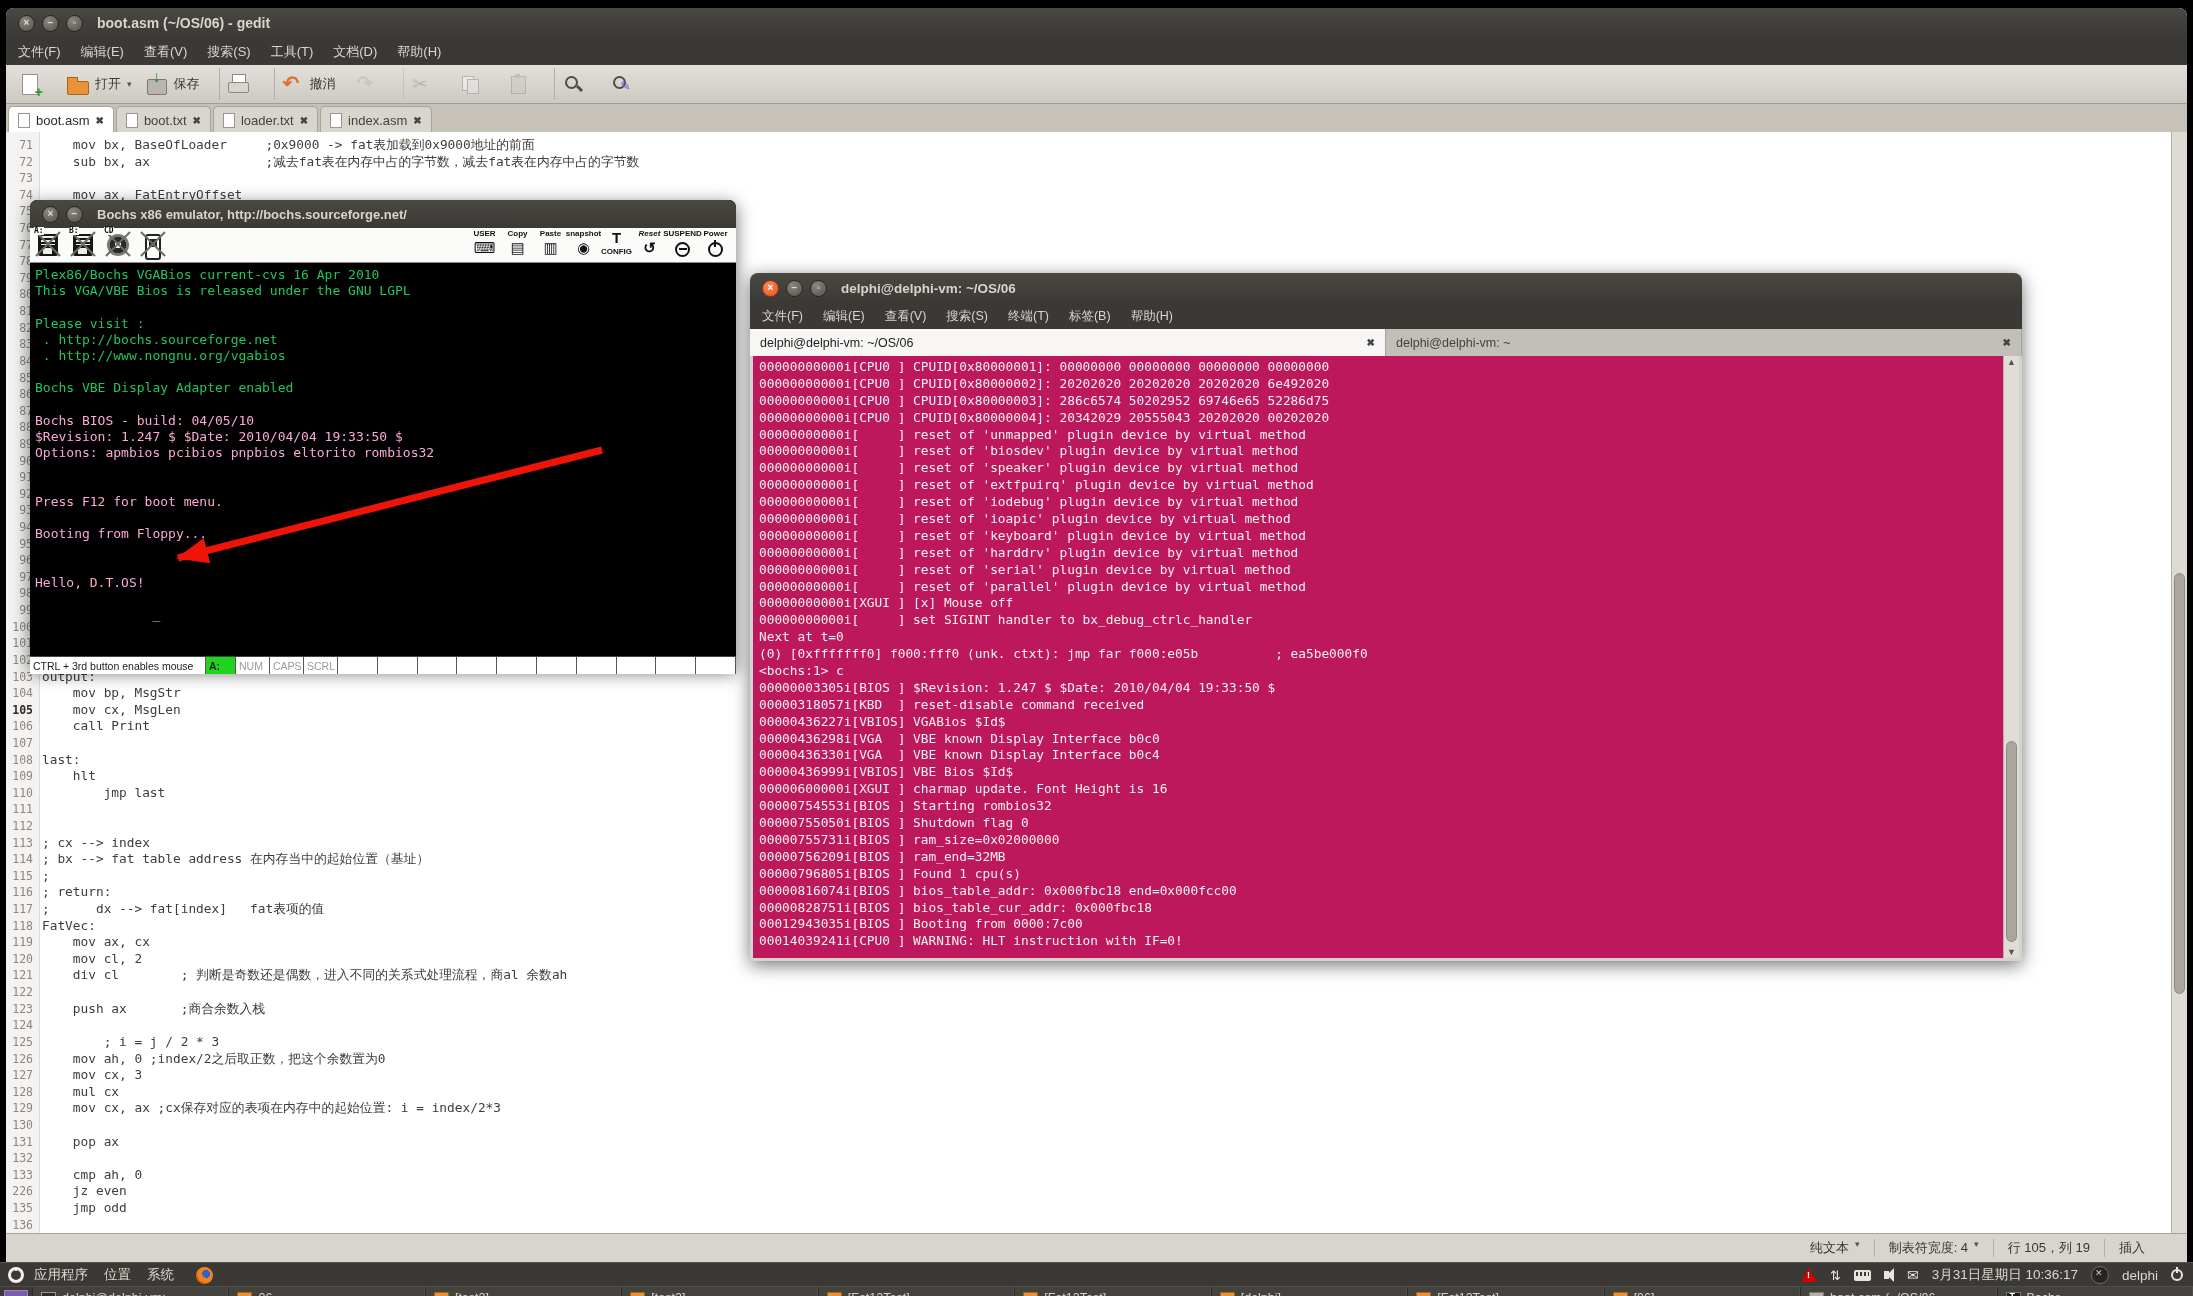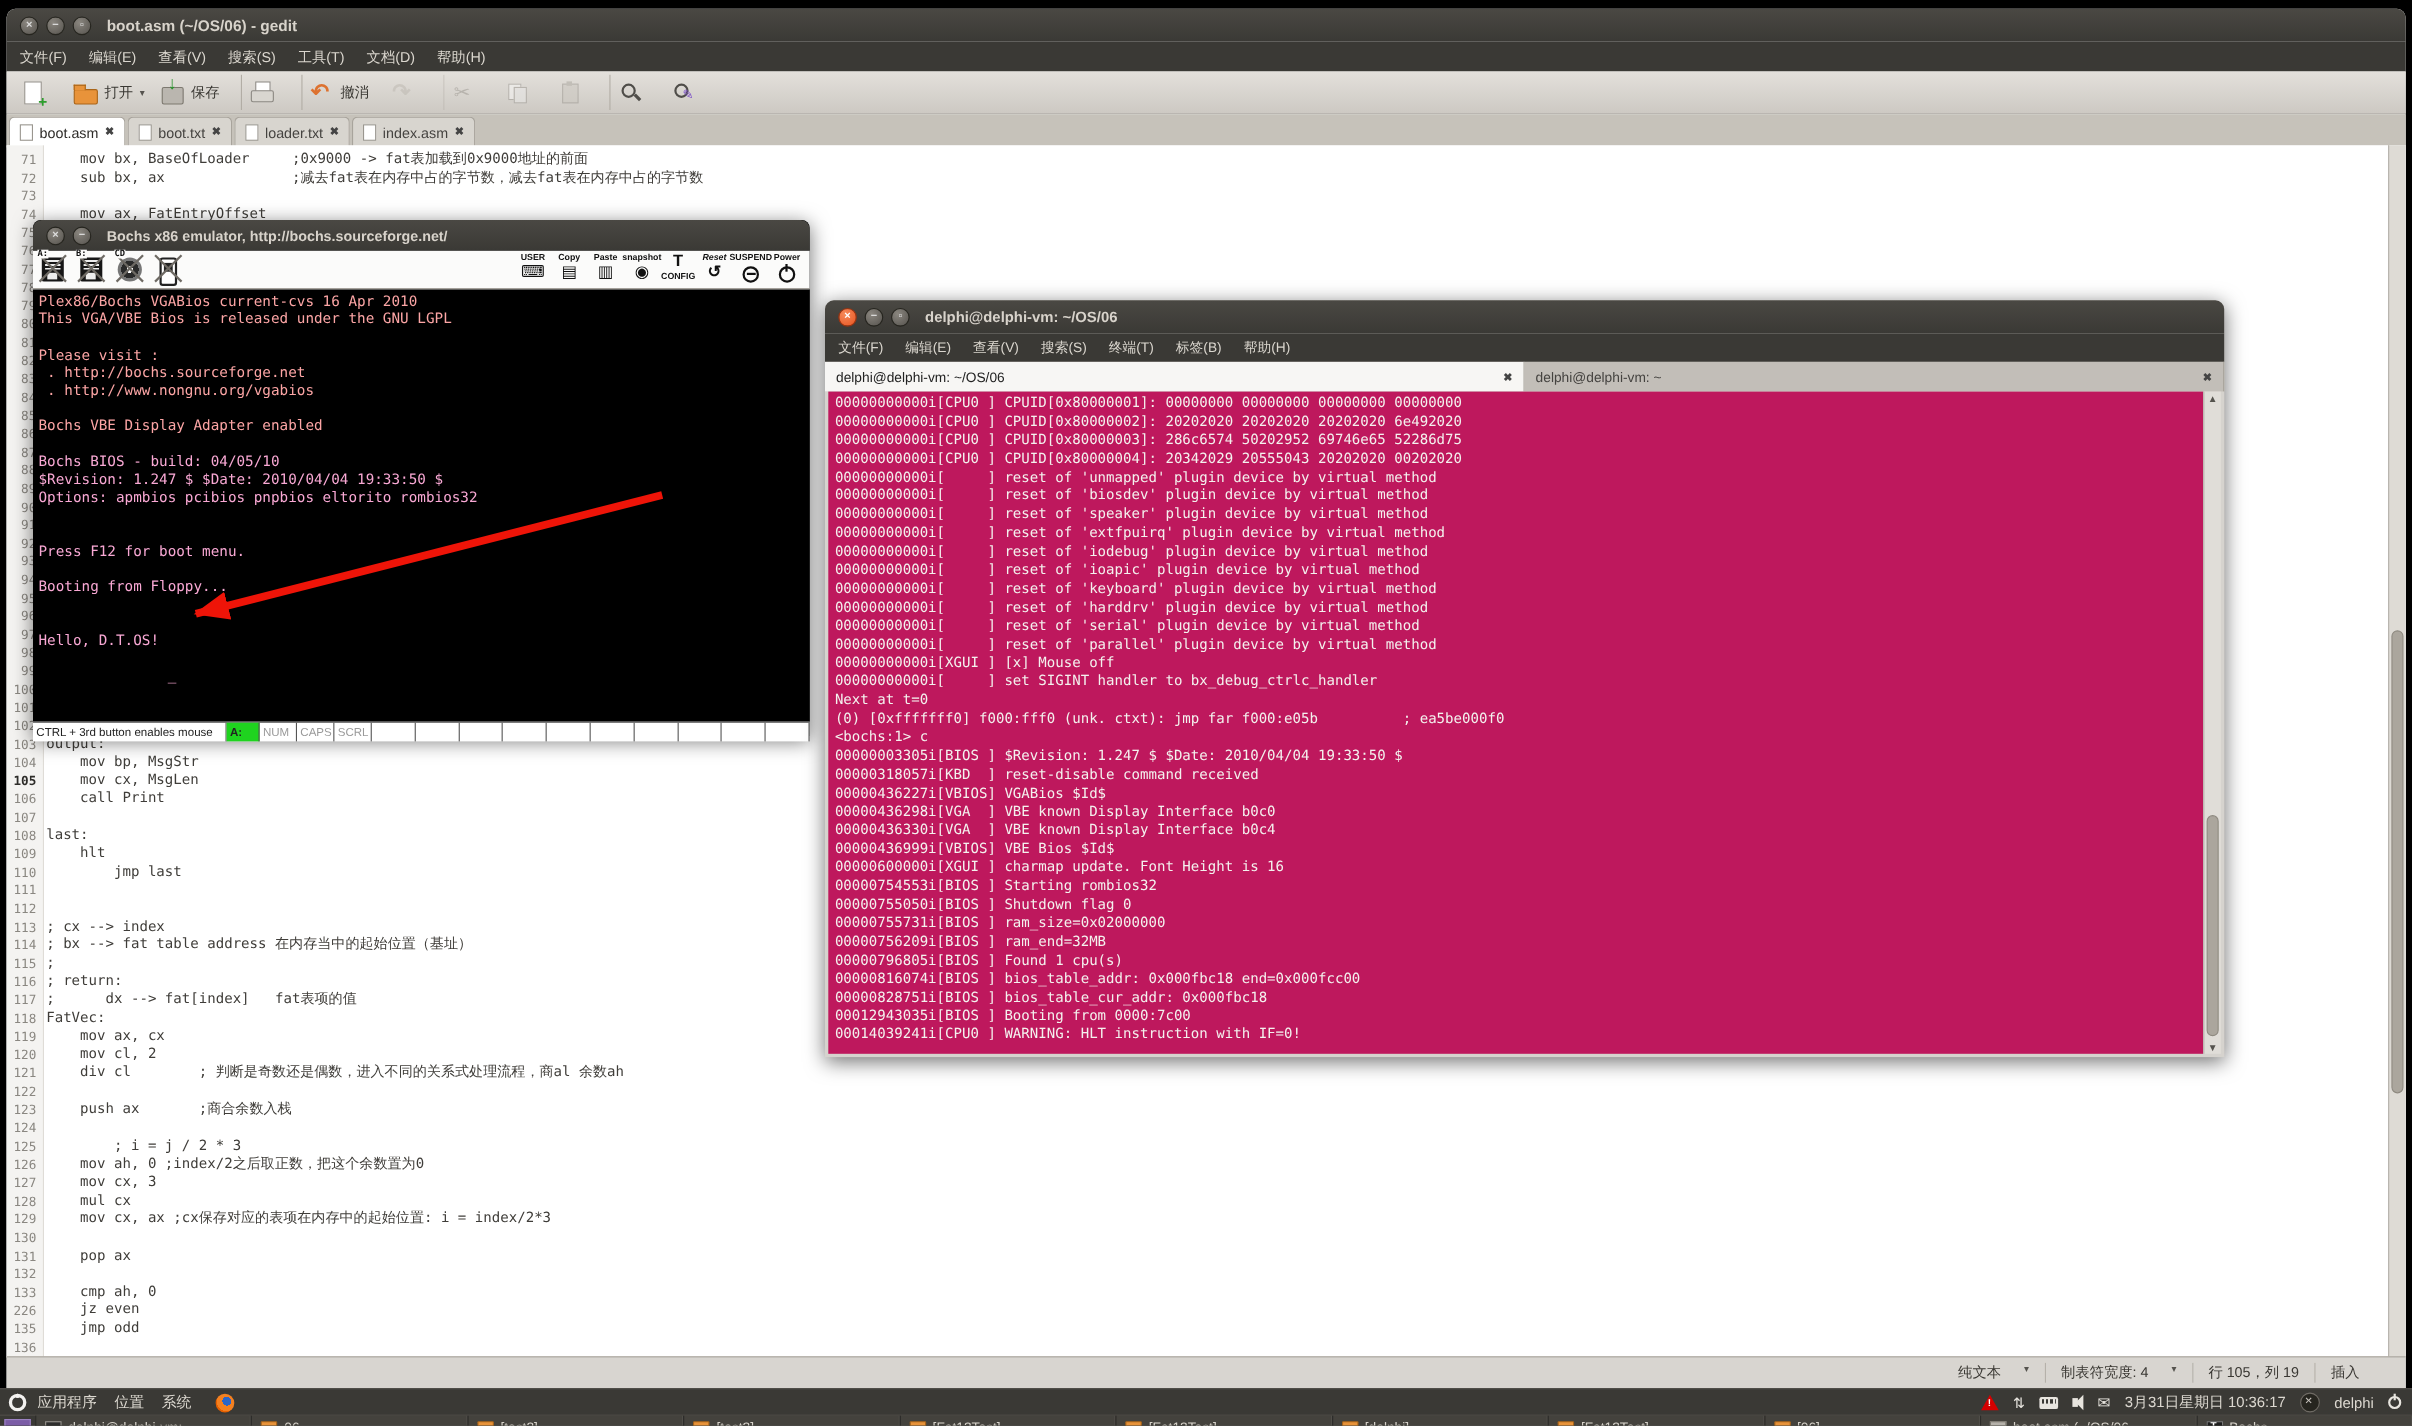--- a/index.html
+++ b/index.html
@@ -60,21 +60,21 @@
   .ln{height:16.62px;display:flex;position:relative}
   .num{width:27px;flex:none;text-align:right;padding-right:7px;color:#8a8781;font:11.5px "DejaVu Sans Mono",monospace;line-height:16.6px;position:relative}
   .ln.cur .num{font-weight:bold;color:#2e2d2a}
   .code{white-space:pre;font:12.8px "DejaVu Sans Mono",monospace;line-height:16.6px;color:#3f3d39;padding-left:2px}
 
   .gscroll{position:absolute;right:0;top:124px;bottom:28px;width:15px;background:#dedbd5;border-left:1px solid #b5b1aa}
   .gthumb{position:absolute;left:2px;right:2px;top:40%;height:38%;background:#aba69d;border-radius:6px;border:1px solid #8f8a81}
 
   .gstatus{position:absolute;left:0;bottom:0;right:0;height:28px;background:#d8d5d0;border-top:1px solid #a8a49c;
            display:flex;align-items:center;justify-content:flex-end;font-size:13px;color:#3a3833;gap:0;padding-right:28px}
-  .gseg{padding:0 14px;border-left:1px solid #b5b1aa;display:flex;align-items:flex-start;gap:21px;white-space:nowrap}
+  .gseg{padding:0 14px;border-left:1px solid #b5b1aa;display:flex;align-items:flex-start;gap:6px;white-space:nowrap}
   .gseg:first-child{border-left:none}
 
   
   #bochs{left:30px;top:200px;width:706px;height:469px;background:#000;border-radius:7px 7px 0 0;z-index:5}
   #bochs .titlebar{height:28px;font-size:13px}
   .btools{height:34px;background:#fbfbfa;border-bottom:1px solid #8f8b84;position:relative}
   .devrow{position:absolute;left:3px;top:1px;display:flex;gap:5px}
   .dev{width:30px;height:30px;position:relative}
   .dev::before,.dev::after{content:"";position:absolute;left:-2px;right:-2px;top:14px;height:2px;background:#6e6a64;transform:rotate(45deg);z-index:3}
   .dev::after{transform:rotate(-45deg)}
@@ -95,21 +95,21 @@
   .g-snap .bglyph::before{content:"◉"}
   .g-config{flex-direction:column-reverse}
   .g-config .bglyph::before{content:"T";font-weight:bold}
   .g-reset .blab{font-style:italic}
   .g-reset .bglyph::before{content:"↺";font-weight:bold}
   .g-susp .bglyph,.g-pwr .bglyph{width:11px;height:11px;border:2px solid #111;border-radius:50%;margin-top:3px;position:relative;font-size:0}
   .g-pwr .bglyph::before{content:"";position:absolute;left:3.5px;top:-4px;width:2px;height:7px;background:#111}
   .g-susp .bglyph::before{content:"";position:absolute;left:1.5px;top:3.5px;width:8px;height:2px;background:#111}
   .bscreen{height:389px;background:#000;padding:4px 0 0 5px;overflow:hidden}
   .bl{height:16.2px;white-space:pre;font:13px "DejaVu Sans Mono",monospace}
-  .bl.c{color:#fca5a5}
+  .bl.c{color:#22c55e}
   .bl.w{color:#f9a8d4}
   .bstatus{height:17px;background:#fff;border-top:1px solid #444;display:flex;font:10.5px "Liberation Sans",sans-serif;color:#222}
   .bcell{border-right:1px solid #555;display:flex;align-items:center;padding-left:3px;white-space:nowrap;overflow:hidden}
   .c-msg{width:172px}
   .c-green{width:26px;background:#1fd31f;font-weight:bold}
   .c-dim{width:30px;color:#9a9a9a}
   .c-empty{flex:1}
 
   
   #term{left:750px;top:273px;width:1272px;height:688px;background:#d6d3ce;border-radius:8px 8px 0 0;z-index:6}

